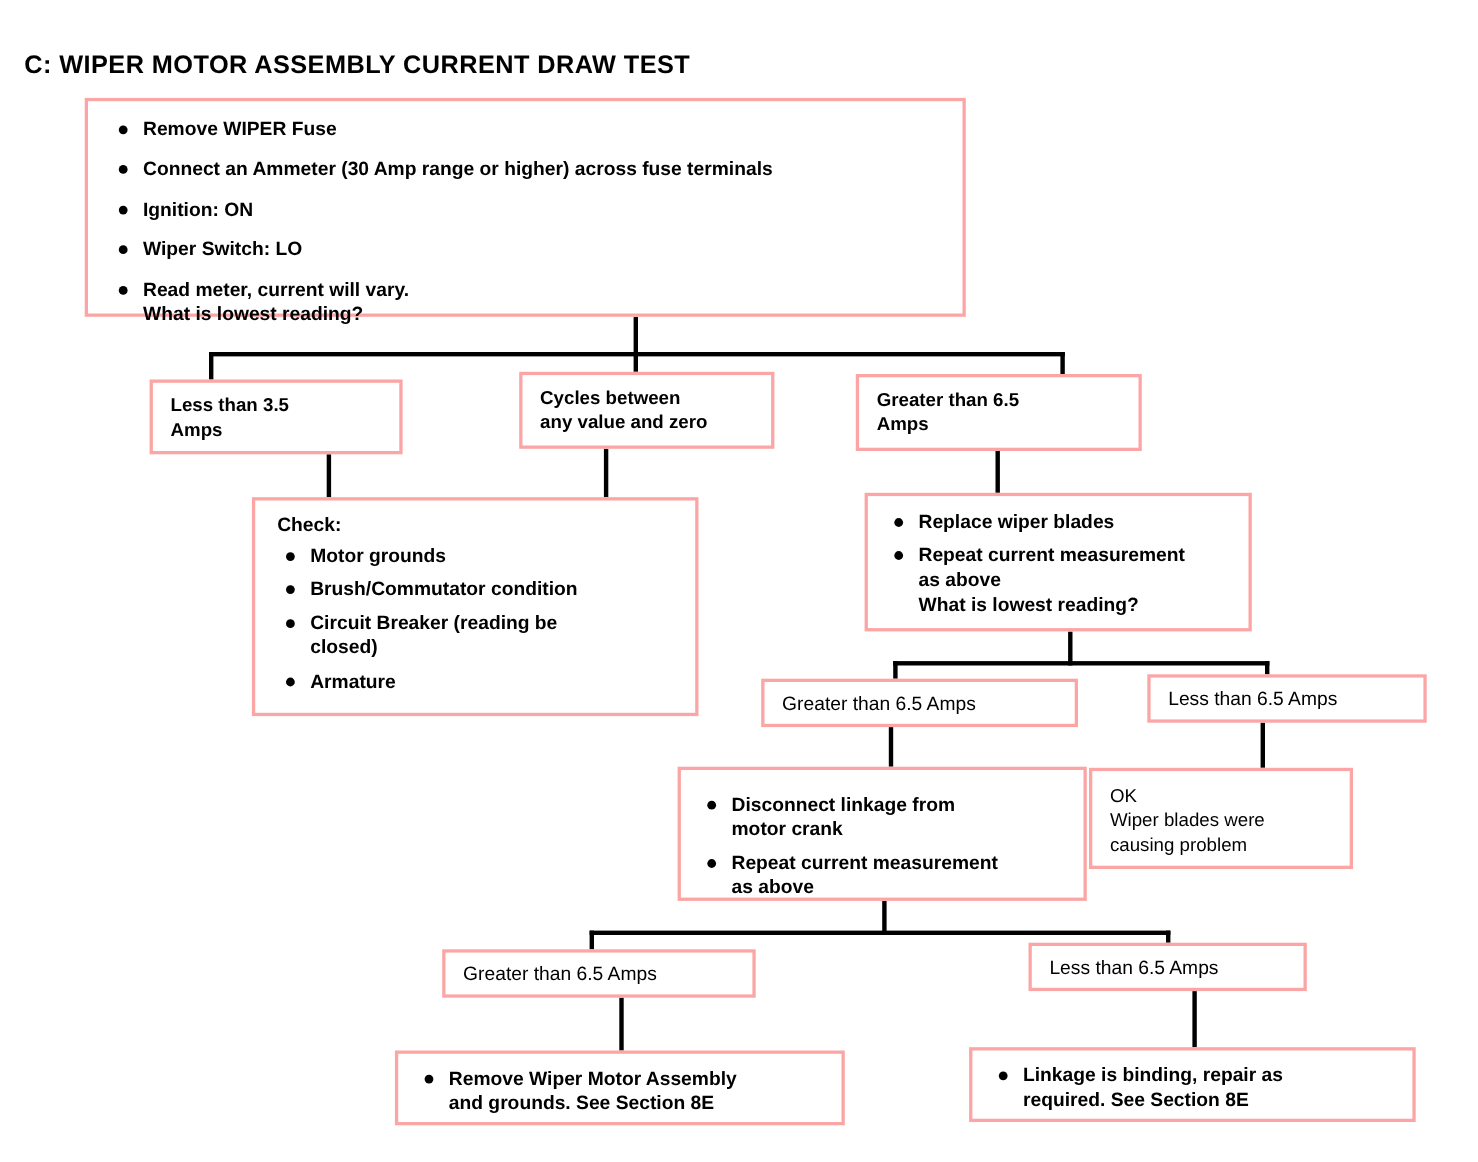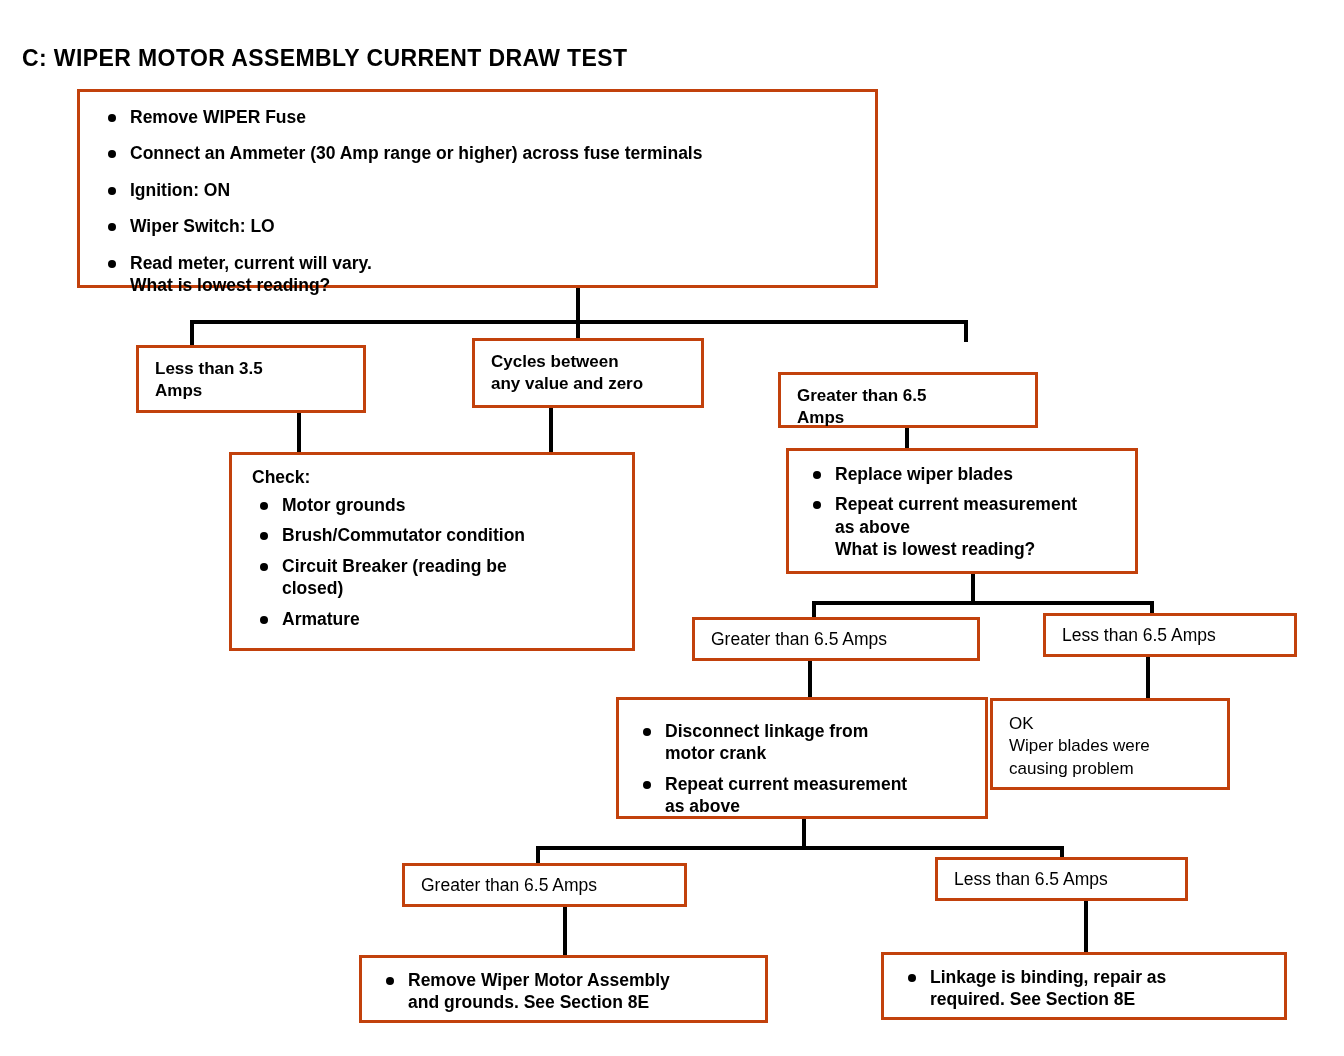--- a/index.html
+++ b/index.html
@@ -24,21 +24,21 @@
     left: 22px;
     top: 45px;
     font-size: 23px;
     font-weight: 700;
     letter-spacing: 0.4px;
     white-space: nowrap;
   }
   .box {
     position: absolute;
     box-sizing: border-box;
-    border: 3px solid #c2410c;
+    border: 3px solid #fca5a5;
     background: #ffffff;
     z-index: 3;
   }
   .ln {
     position: absolute;
     background: #000000;
     z-index: 1;
   }
   .lnv { width: 4px; }
   .lnh { height: 4px; }
@@ -78,21 +78,21 @@
   .lblline { white-space: nowrap; }
 
   
   #box-start { left: 77px; top: 89px; width: 801px; height: 199px; }
   #box-start ul.bl { padding: 14px 0 0 22px; }
   #box-start ul.bl > li { margin-bottom: 14px; font-size: 17.5px; }
 
   
   #box-less35 { left: 136px; top: 345px; width: 230px; height: 68px; }
   #box-cycles { left: 472px; top: 338px; width: 232px; height: 70px; }
-  #box-greater65-a { left: 778px; top: 340px; width: 260px; height: 56px; margin-top: 32px; }
+  #box-greater65-a { left: 778px; top: 340px; width: 260px; height: 70px; }
   .rowlabel { padding: 10px 0 0 16px; }
 
   
   #box-check { left: 229px; top: 452px; width: 406px; height: 199px; }
   #box-check .hdr { padding: 12px 0 2px 20px; font-size: 17.5px; font-weight: 700; }
   #box-check ul.bl { padding: 4px 0 0 22px; }
   #box-check ul.bl > li { margin-bottom: 8px; font-size: 17.5px; }
 
   
   #box-replace { left: 786px; top: 448px; width: 352px; height: 126px; }

